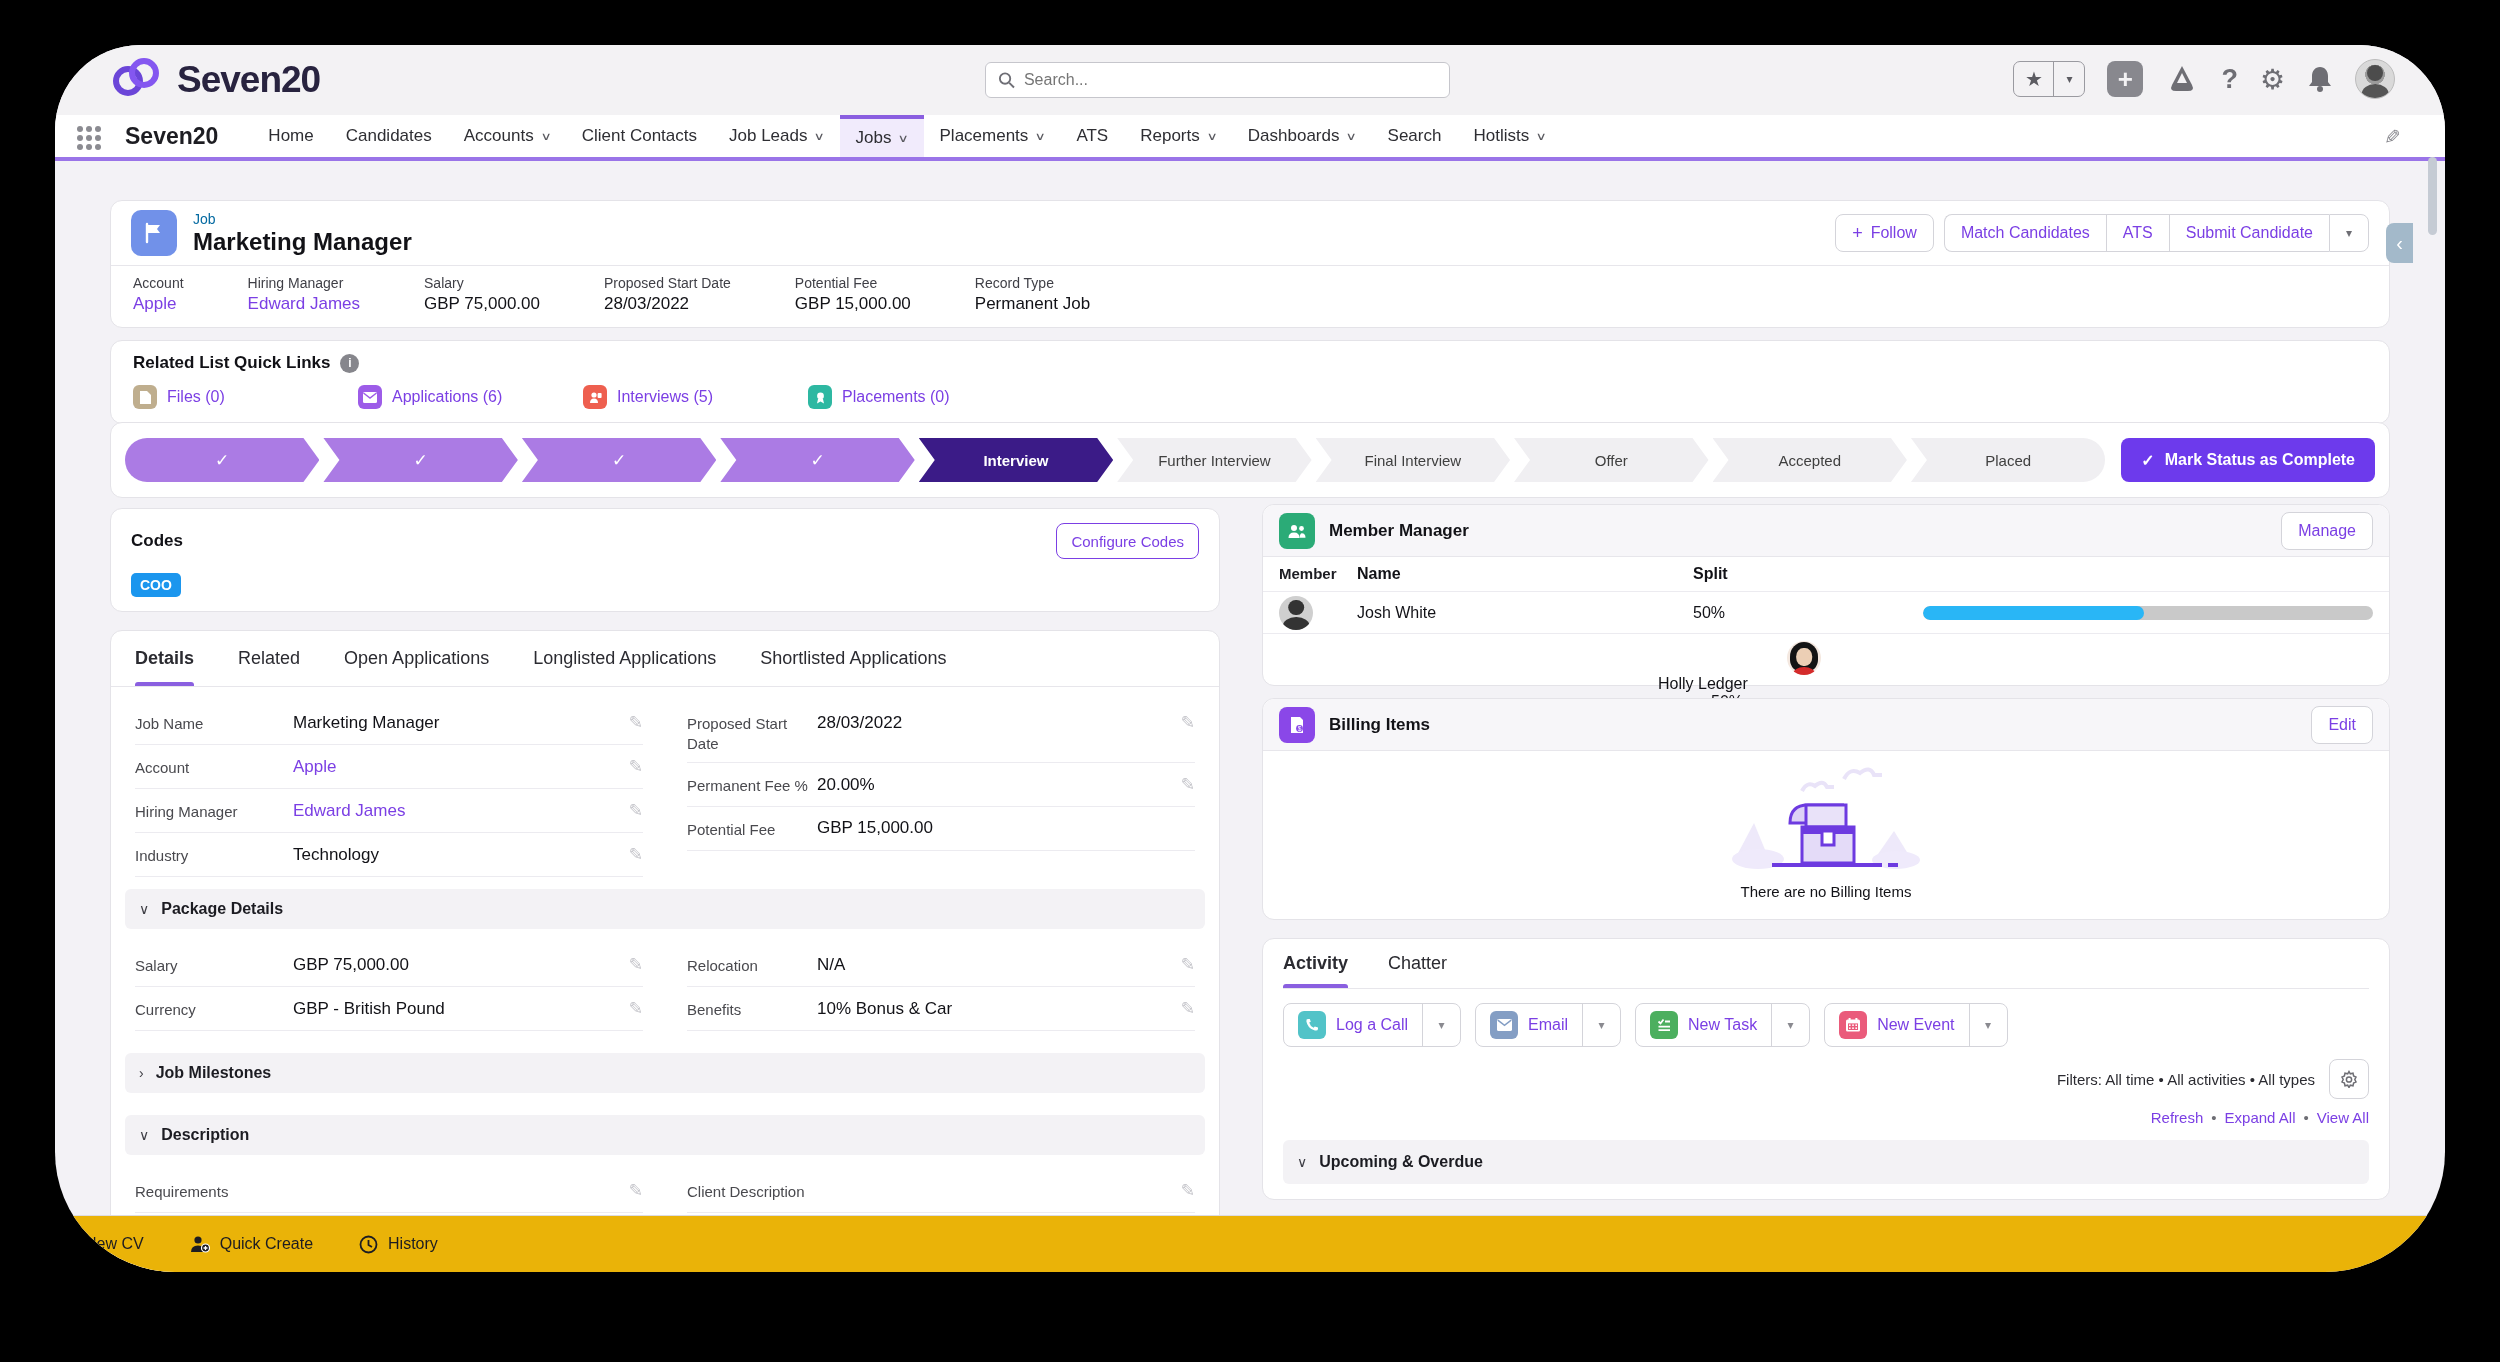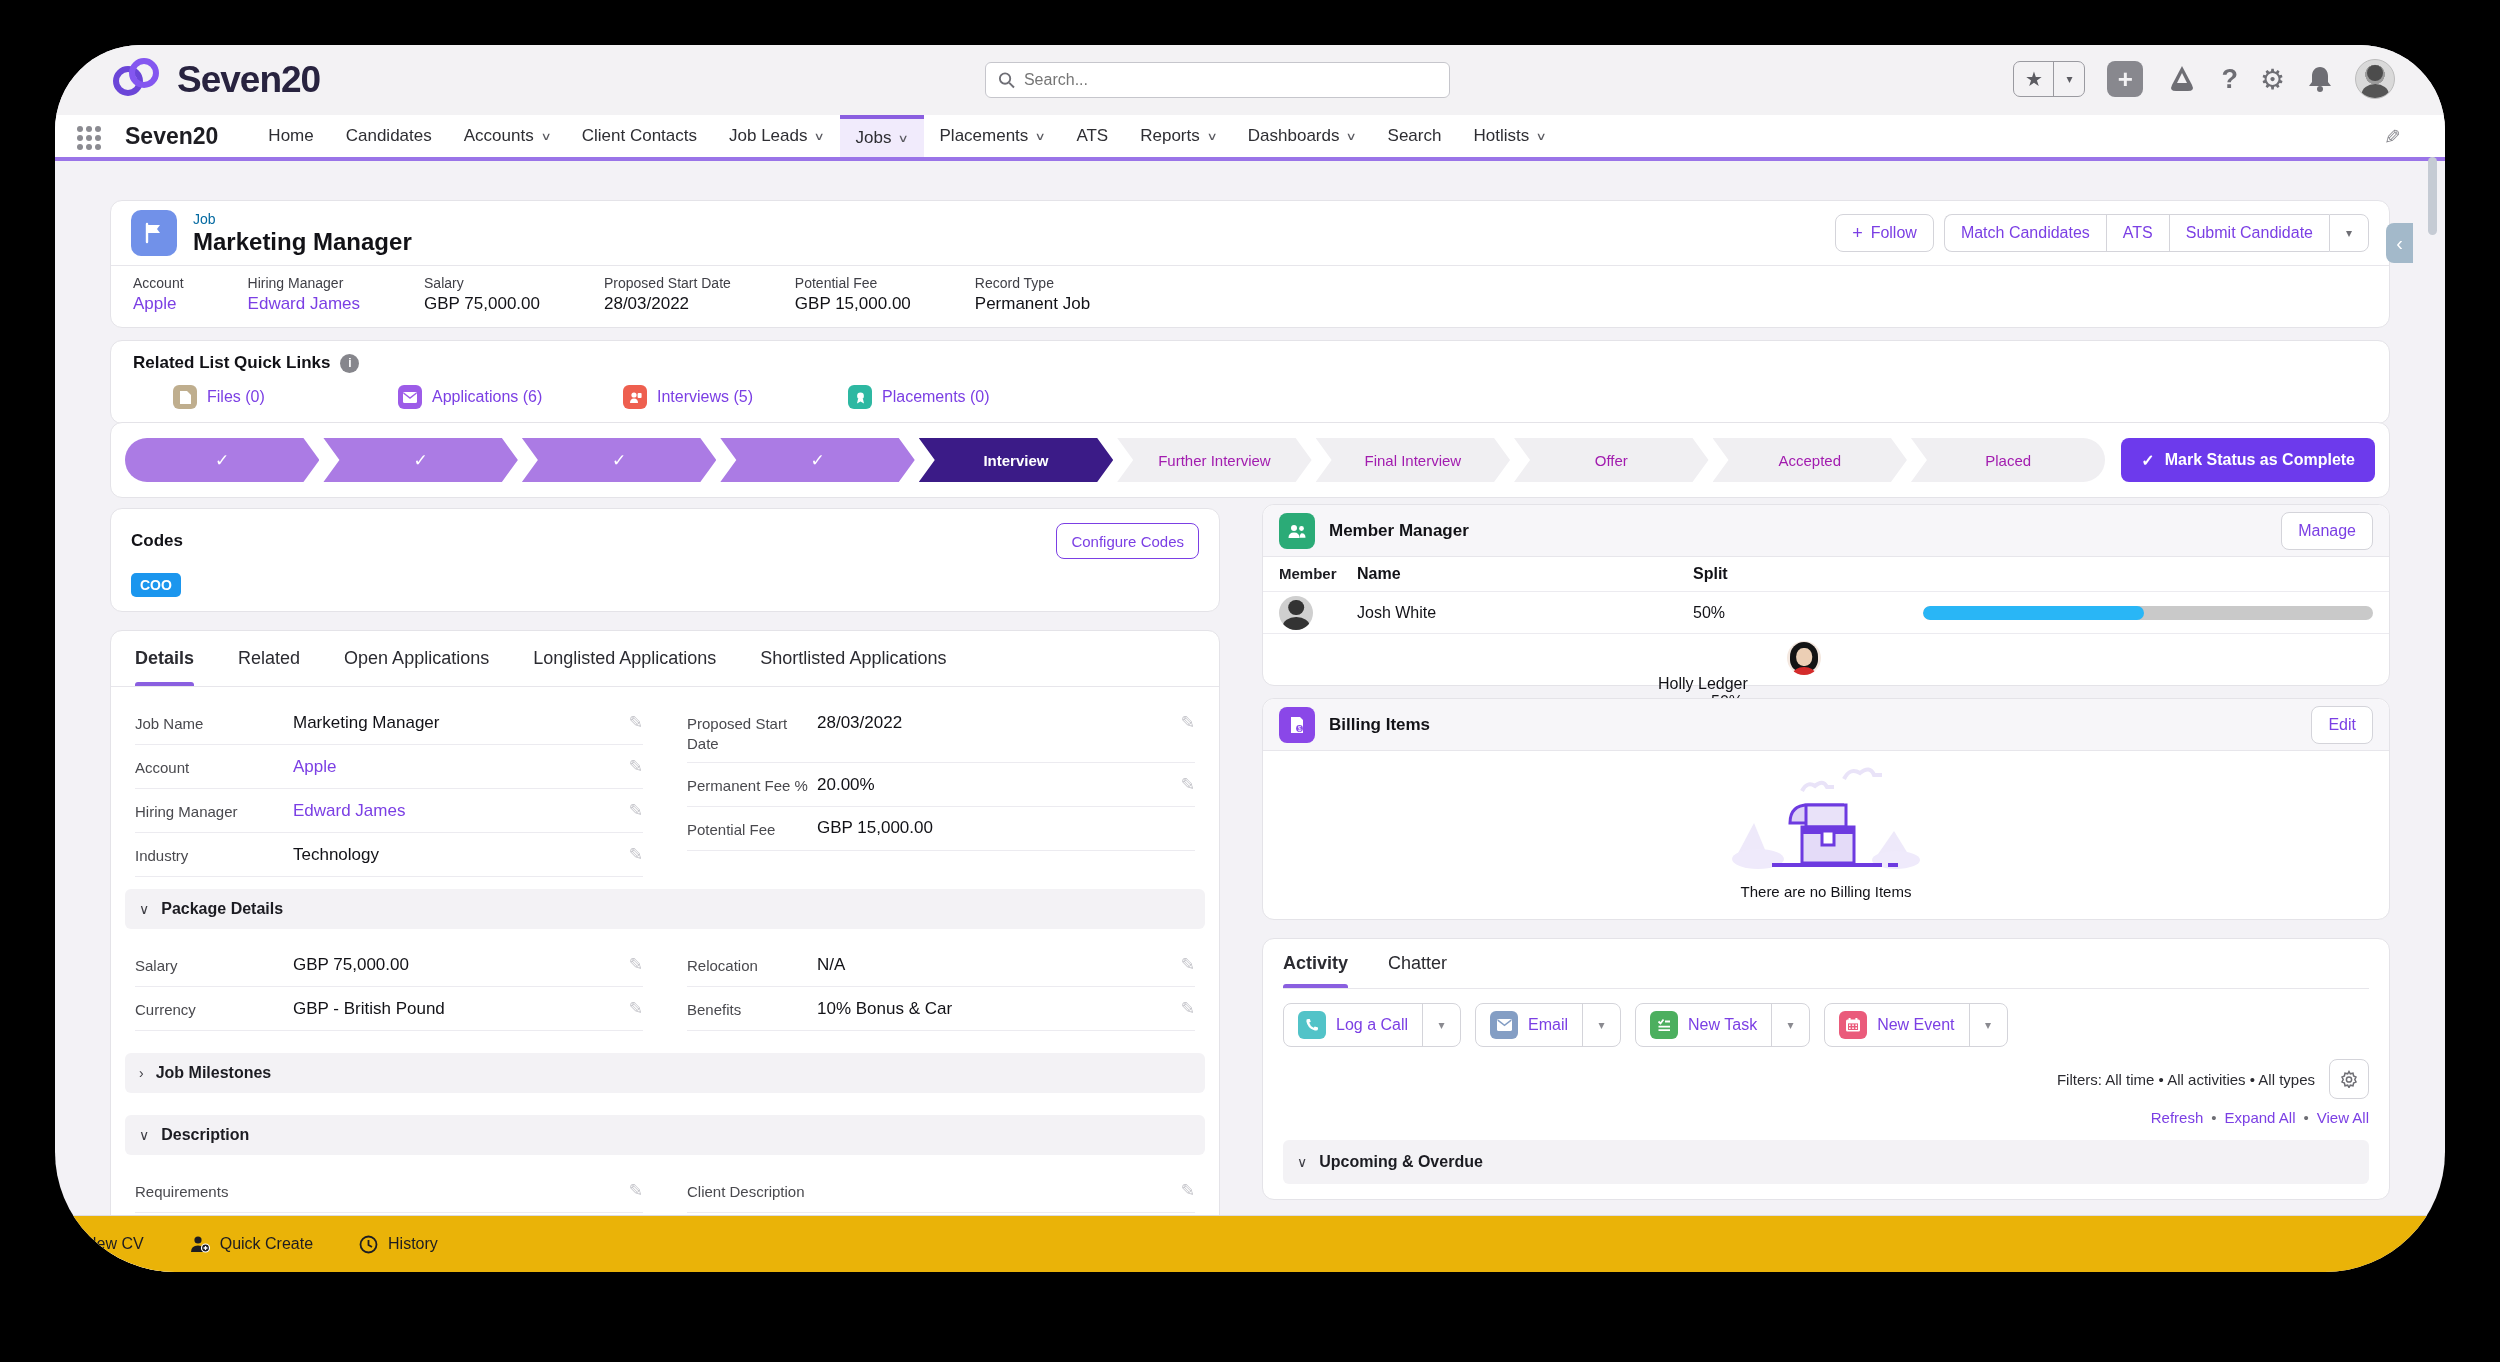--- a/index.html
+++ b/index.html
@@ -73,35 +73,35 @@
   .rfield .lab { font-size:14px; color:#3f3f46; }
   .rfield .val { font-size:17px; color:#121217; margin-top:3px; }
   a.plink { color:#7b3fe4; text-decoration:none; cursor:pointer; }
 
   
   .qlinks { left:55px; top:175px; width:2280px; height:84px; padding:12px 22px; }
   .ql-title-row { display:flex; align-items:center; gap:10px; }
   .ql-title { font-size:17px; font-weight:700; color:#121217; }
   .info-ico { width:19px; height:19px; border-radius:50%; background:#86868c; color:#fff; font-size:12px; font-weight:700;
               display:flex; align-items:center; justify-content:center; font-style:normal; }
-  .ql-row { display:flex; margin-top:12px;margin-left:40px; }
+  .ql-row { display:flex; margin-top:12px; }
   .ql-item { display:flex; align-items:center; gap:10px; width:225px; cursor:pointer; }
   .ql-tile { width:24px; height:24px; border-radius:6px; display:flex; align-items:center; justify-content:center; }
   .ql-label { font-size:16px; color:#7b3fe4; }
 
   
   .path-card { left:55px; top:257px; width:2280px; height:76px; display:flex; align-items:center; padding:0 14px; }
   .path-track { display:flex; flex:1; gap:4px; height:44px; }
   .stage { flex:1; display:flex; align-items:center; justify-content:center; font-size:15px; position:relative; }
   .st-mid { clip-path:polygon(0 0, calc(100% - 16px) 0, 100% 50%, calc(100% - 16px) 100%, 0 100%, 16px 50%); }
   .st-first { clip-path:polygon(0 0, calc(100% - 16px) 0, 100% 50%, calc(100% - 16px) 100%, 0 100%); border-radius:22px 0 0 22px; }
   .st-last { clip-path:polygon(0 0, 100% 0, 100% 100%, 0 100%, 16px 50%); border-radius:0 22px 22px 0; }
   .st-complete { background:#ab7be4; color:#fff; }
   .st-current { background:#3b1b87; color:#fff; font-weight:600; }
-  .st-open { background:#f0eff2; color:#a21caf; }
+  .st-open { background:#f0eff2; color:#404040; }
   .check { font-size:17px; color:#fff; }
   .mark-btn { margin-left:16px; height:44px; background:#6d3aec; color:#fff; border:none; border-radius:8px;
               font-size:16px; font-weight:600; display:flex; align-items:center; gap:10px; padding:0 20px; cursor:pointer; }
 
   
   .codes-card { left:55px; top:343px; width:1110px; height:104px; padding:14px 20px; }
   .codes-head { display:flex; align-items:center; justify-content:space-between; }
   .card-title { font-size:17px; font-weight:700; color:#121217; }
   .btn-outline-purple { height:36px; border:1px solid #7b3fe4; border-radius:8px; background:#fff; color:#7b3fe4;
               font-size:15px; display:flex; align-items:center; padding:0 14px; cursor:pointer; }

